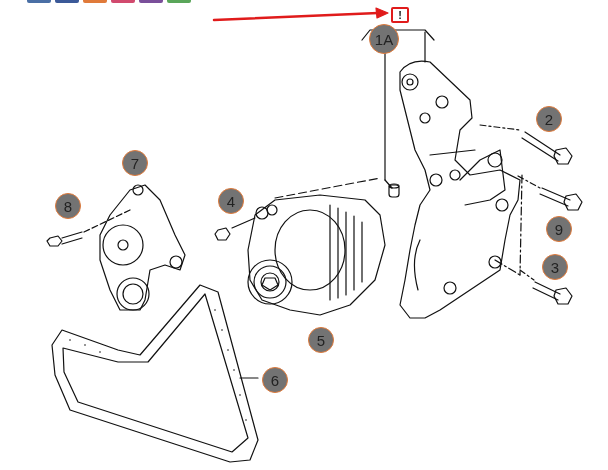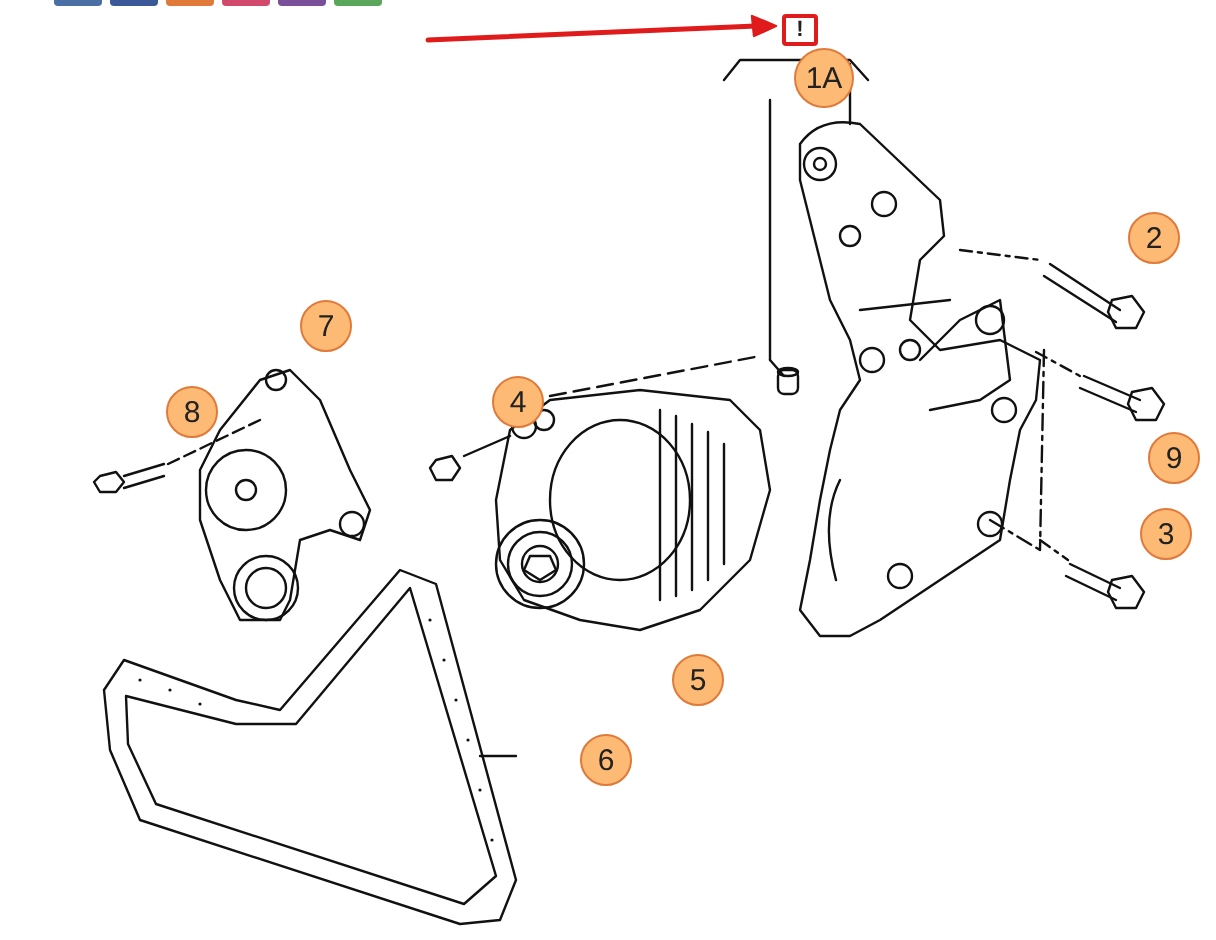--- a/index.html
+++ b/index.html
@@ -1,20 +1,20 @@
 <!DOCTYPE html>
 <html><head>
 <meta charset="utf-8">
 <style>
   html,body{margin:0;padding:0;background:#fff;}
   body{width:608px;height:470px;position:relative;overflow:hidden;font-family:"Liberation Sans",sans-serif;}
   .strip{position:absolute;top:0;height:3px;width:24px;border-radius:0 0 2px 2px;}
   svg.diagram{position:absolute;left:0;top:0;}
   .callout{position:absolute;width:26px;height:26px;border:1.5px solid #e07a3a;border-radius:50%;box-sizing:border-box;
-    display:flex;align-items:center;justify-content:center;font-size:15px;color:#222;background:#fdba74;margin-left:28px;}
+    display:flex;align-items:center;justify-content:center;font-size:15px;color:#222;background:#737373;}
   .callout.wide{width:30px;height:30px;font-size:15px;}
   .flag{position:absolute;left:391px;top:7px;width:18px;height:16px;border:2.5px solid #e01b1b;box-sizing:border-box;border-radius:2px;
     display:flex;align-items:center;justify-content:center;font-size:11px;font-weight:bold;color:#222;background:#fff;}
 </style>
 </head>
 <body>
 
 <div>
   <div class="strip" style="left:27px;background:#4a6fa5"></div>
   <div class="strip" style="left:55px;background:#3b5998"></div>

